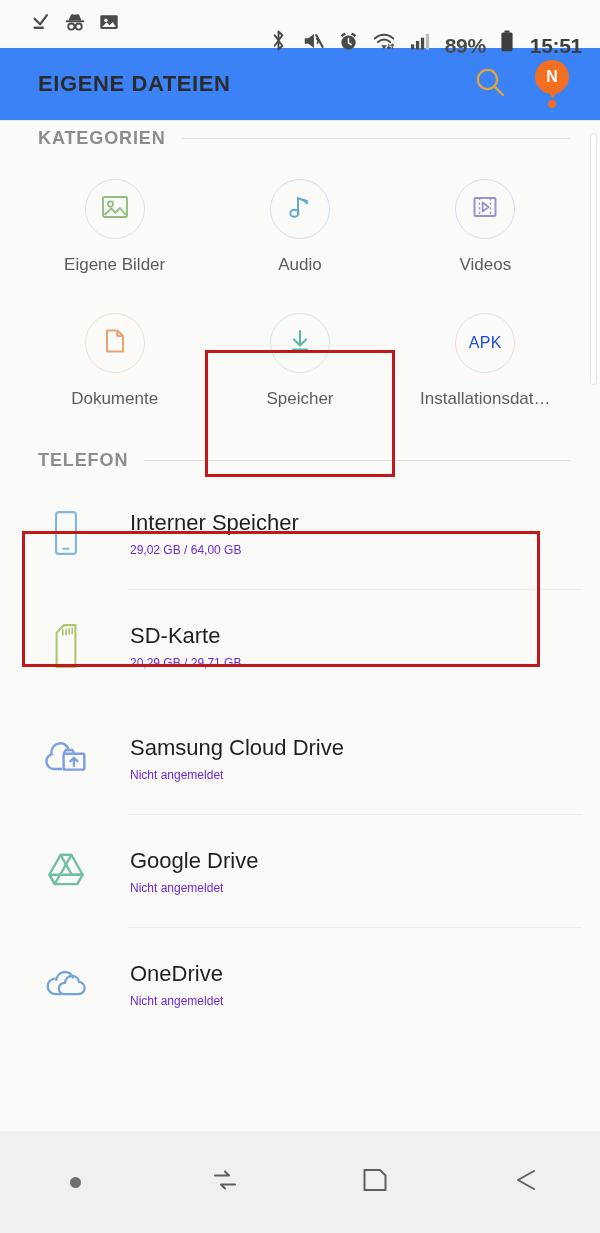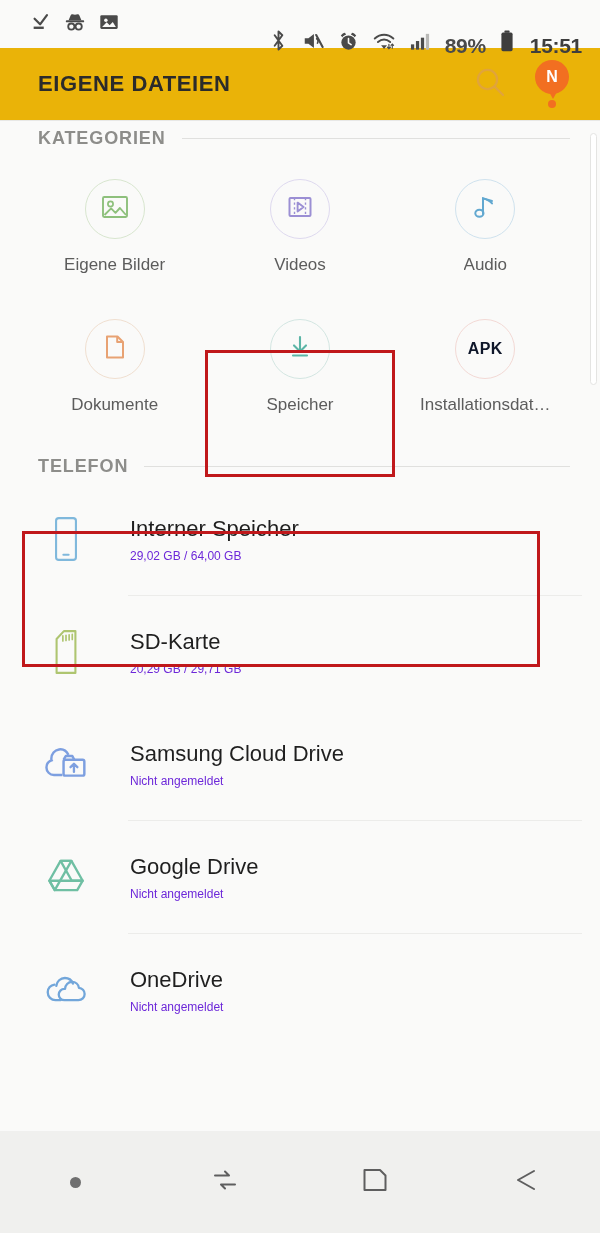--- a/index.html
+++ b/index.html
@@ -41,21 +41,21 @@
     font-weight: 600;
     letter-spacing: -0.3px;
     line-height: 1;
     margin-left: 2px;
     margin-top: 43px;
   }
 
   
   .appbar {
     height: 72px;
-    background: #eab308;
+    background: #3b82f6;
     display: flex;
     align-items: center;
     padding: 0 24px 0 38px;
     box-sizing: border-box;
   }
   .app-title {
     font-size: 22px;
     font-weight: bold;
     color: #2b2b2b;
     letter-spacing: 0.6px;
@@ -114,21 +114,21 @@
     flex: 1;
     height: 1px;
     background: #e0e0de;
     margin-left: 16px;
   }
 
   
   .cat-grid {
     display: grid;
     grid-template-columns: repeat(3, 1fr);
-    row-gap: 8px;
+    row-gap: 2px;
     padding: 0 22px;
   }
   .cat-cell {
     display: flex;
     flex-direction: column;
     align-items: center;
     padding: 24px 0 12px 0;
     cursor: pointer;
   }
   .cat-circle {
@@ -141,22 +141,22 @@
     margin-top: 16px;
     font-size: 17px;
     color: #5c5c5c;
     max-width: 165px;
     text-align: center;
     white-space: nowrap;
     overflow: hidden;
   }
   .apk-text {
     font-size: 16px;
-    font-weight: bold;
-    color: #0f172a;
+    font-weight: normal;
+    color: #1d4ed8;
     letter-spacing: 0.4px;
     text-align: center;
   }
 
   
   .list { padding: 0; }
   .row {
     display: flex;
     align-items: center;
     padding: 0 30px 0 38px;
@@ -350,47 +350,47 @@
               <rect x="3" y="5" width="24" height="20" rx="1.2" fill="none" stroke="#8ec07c" stroke-width="1.9"></rect>
               <circle cx="10.5" cy="12" r="2.6" fill="none" stroke="#8ec07c" stroke-width="1.7"></circle>
               <path d="M4.5 23l6.6-6.6 4.4 4.4 4.4-4.8 6.1 7" fill="none" stroke="#8ec07c" stroke-width="1.9" stroke-linejoin="round"></path>
             </svg>
         </span>
       </div>
       <div class="cat-label">Eigene Bilder</div>
     </div>
 
     <div class="cat-cell">
-      <div class="cat-circle" style="border:1px solid #ded9ef">
-        <span>
-          <svg width="30" height="30" viewBox="0 0 30 30">
-              <rect x="4.5" y="6" width="21" height="18" rx="1" fill="none" stroke="#9b8fd4" stroke-width="2"></rect>
-              <path d="M9.5 6v18M20.5 6v18" stroke="#9b8fd4" stroke-width="1.4" stroke-dasharray="2.2 2.4"></path>
-              <path d="M12.6 10.6l6 4.4-6 4.4z" fill="none" stroke="#9b8fd4" stroke-width="1.9" stroke-linejoin="round"></path>
-            </svg>
-        </span>
-      </div>
-      <div class="cat-label">Videos</div>
-    </div>
-
-    <div class="cat-cell">
       <div class="cat-circle" style="border:1px solid #cfe2ee">
         <span>
           <svg width="30" height="30" viewBox="0 0 30 30">
               <path d="M13 22V6.4l9 2.6" fill="none" stroke="#62a8d0" stroke-width="2" stroke-linecap="round"></path>
               <path d="M22 9v5" fill="none" stroke="#62a8d0" stroke-width="2" stroke-linecap="round" opacity="0"></path>
               <ellipse cx="9.4" cy="21.3" rx="4.1" ry="3.5" fill="none" stroke="#62a8d0" stroke-width="2"></ellipse>
               <path d="M13 6.4c4 1 7 2.6 9 5" fill="none" stroke="#62a8d0" stroke-width="2" stroke-linecap="round"></path>
             </svg>
         </span>
       </div>
       <div class="cat-label">Audio</div>
     </div>
 
     <div class="cat-cell">
+      <div class="cat-circle" style="border:1px solid #ded9ef">
+        <span>
+          <svg width="30" height="30" viewBox="0 0 30 30">
+              <rect x="4.5" y="6" width="21" height="18" rx="1" fill="none" stroke="#9b8fd4" stroke-width="2"></rect>
+              <path d="M9.5 6v18M20.5 6v18" stroke="#9b8fd4" stroke-width="1.4" stroke-dasharray="2.2 2.4"></path>
+              <path d="M12.6 10.6l6 4.4-6 4.4z" fill="none" stroke="#9b8fd4" stroke-width="1.9" stroke-linejoin="round"></path>
+            </svg>
+        </span>
+      </div>
+      <div class="cat-label">Videos</div>
+    </div>
+
+    <div class="cat-cell">
       <div class="cat-circle" style="border:1px solid #f0dfd0">
         <span>
           <svg width="30" height="30" viewBox="0 0 30 30">
               <path d="M7 4.5h10.5L23 10v15.5H7z" fill="none" stroke="#e8a273" stroke-width="2" stroke-linejoin="round"></path>
               <path d="M17.2 4.7V10H23" fill="none" stroke="#e8a273" stroke-width="2" stroke-linejoin="round"></path>
             </svg>
         </span>
       </div>
       <div class="cat-label">Dokumente</div>
     </div>

